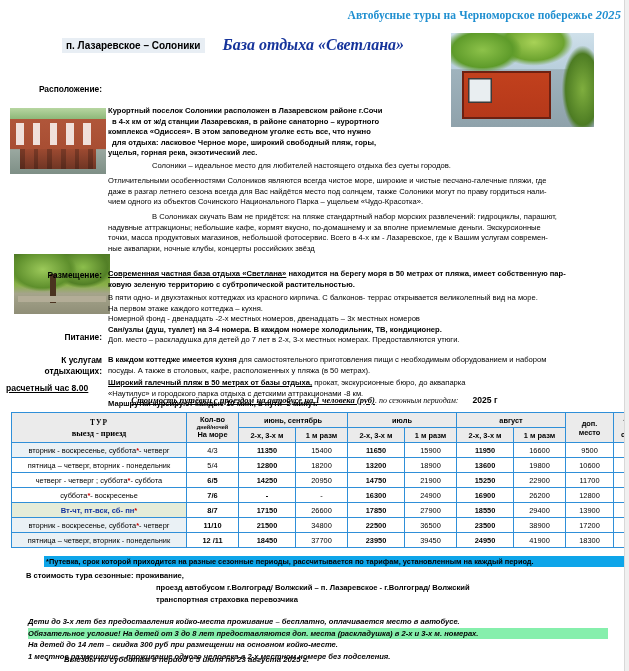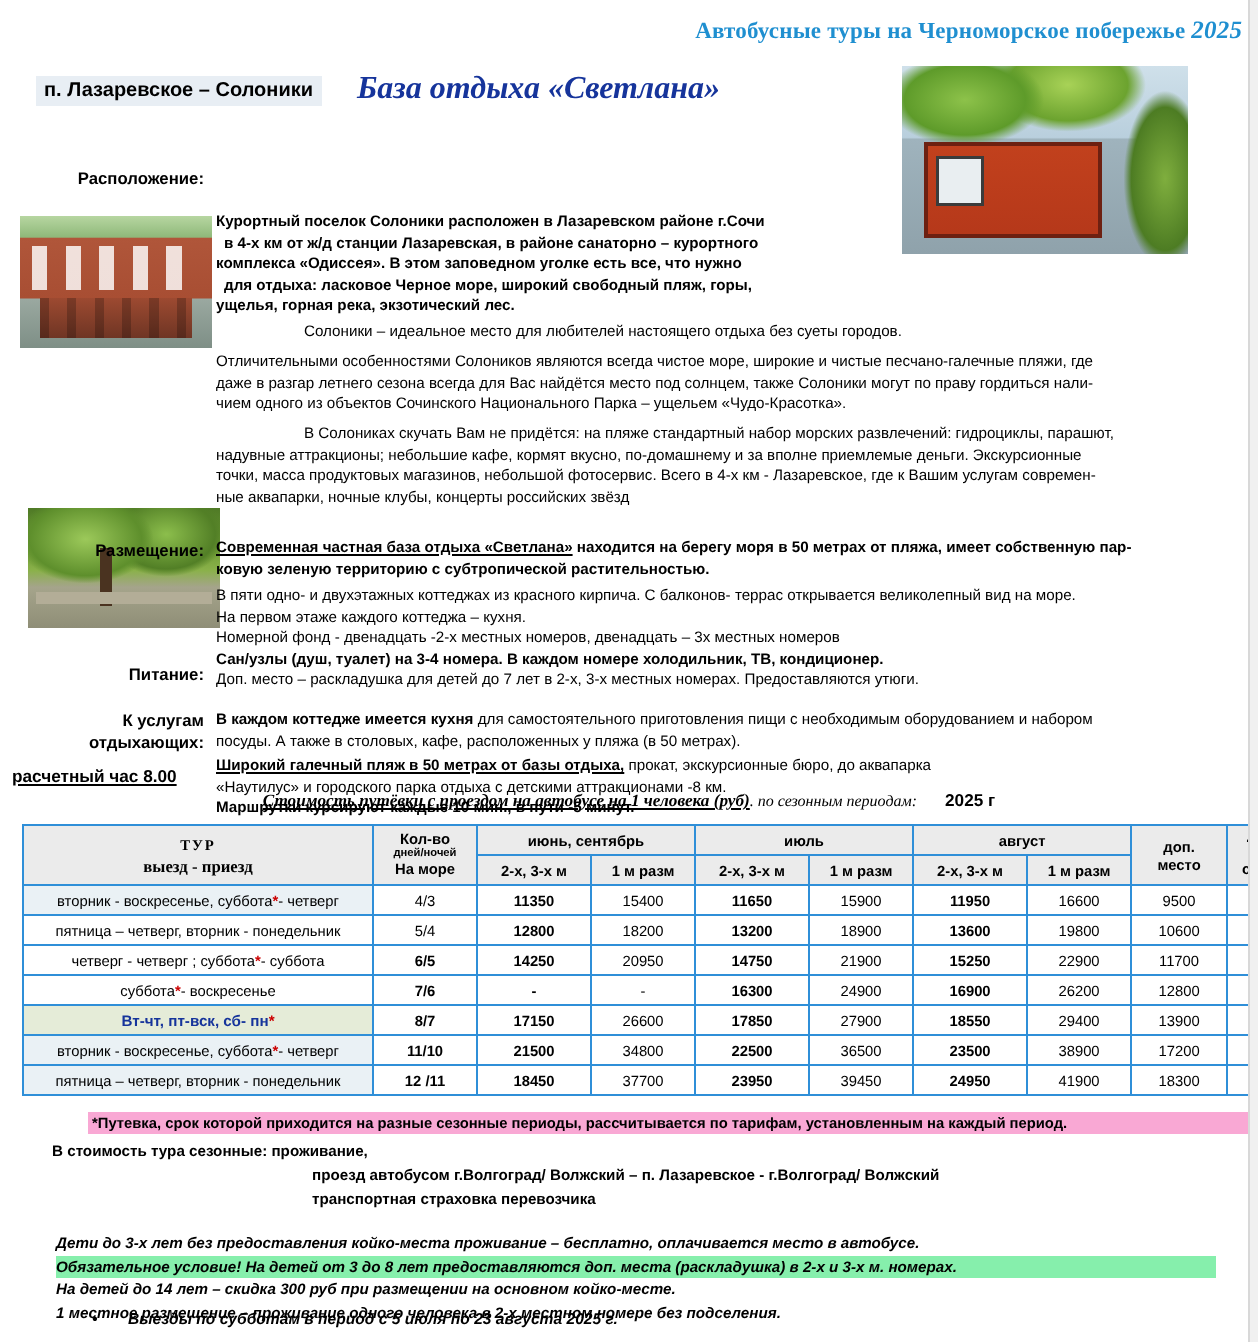--- a/index.html
+++ b/index.html
@@ -52,20 +52,21 @@
     display: flex;
     align-items: center;
     gap: 18px;
   }
   .place-name {
     background: #e8eef4;
     font-size: 10px;
     font-weight: bold;
     padding: 2px 4px;
     white-space: nowrap;
+    margin-left: 44px;
   }
   .resort-name {
     font-family: "Liberation Serif", "DejaVu Serif", serif;
     font-size: 16px;
     font-weight: bold;
     font-style: italic;
     color: #16349b;
     white-space: nowrap;
   }
 
@@ -303,21 +304,21 @@
   .star { color: #cc0000; font-weight: bold; }
 
   
   .note-star {
     position: absolute;
     left: 44px;
     top: 556px;
     width: 585px;
     font-size: 7.4px;
     font-weight: bold;
-    background: #f9a8d4;
+    background: #0ea5e9;
     padding: 1px 2px;
     box-sizing: border-box;
   }
   .included {
     position: absolute;
     left: 26px;
     top: 570px;
     font-size: 7.6px;
     font-weight: bold;
     line-height: 12px;

